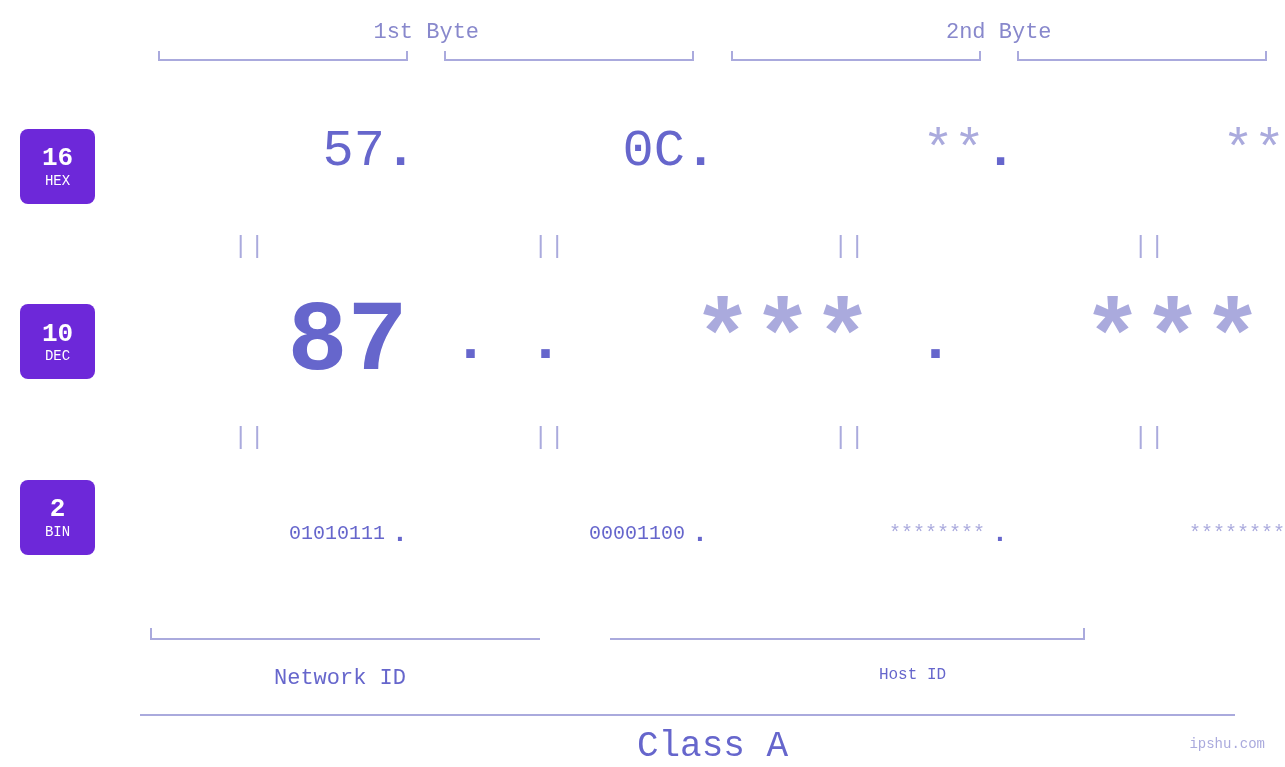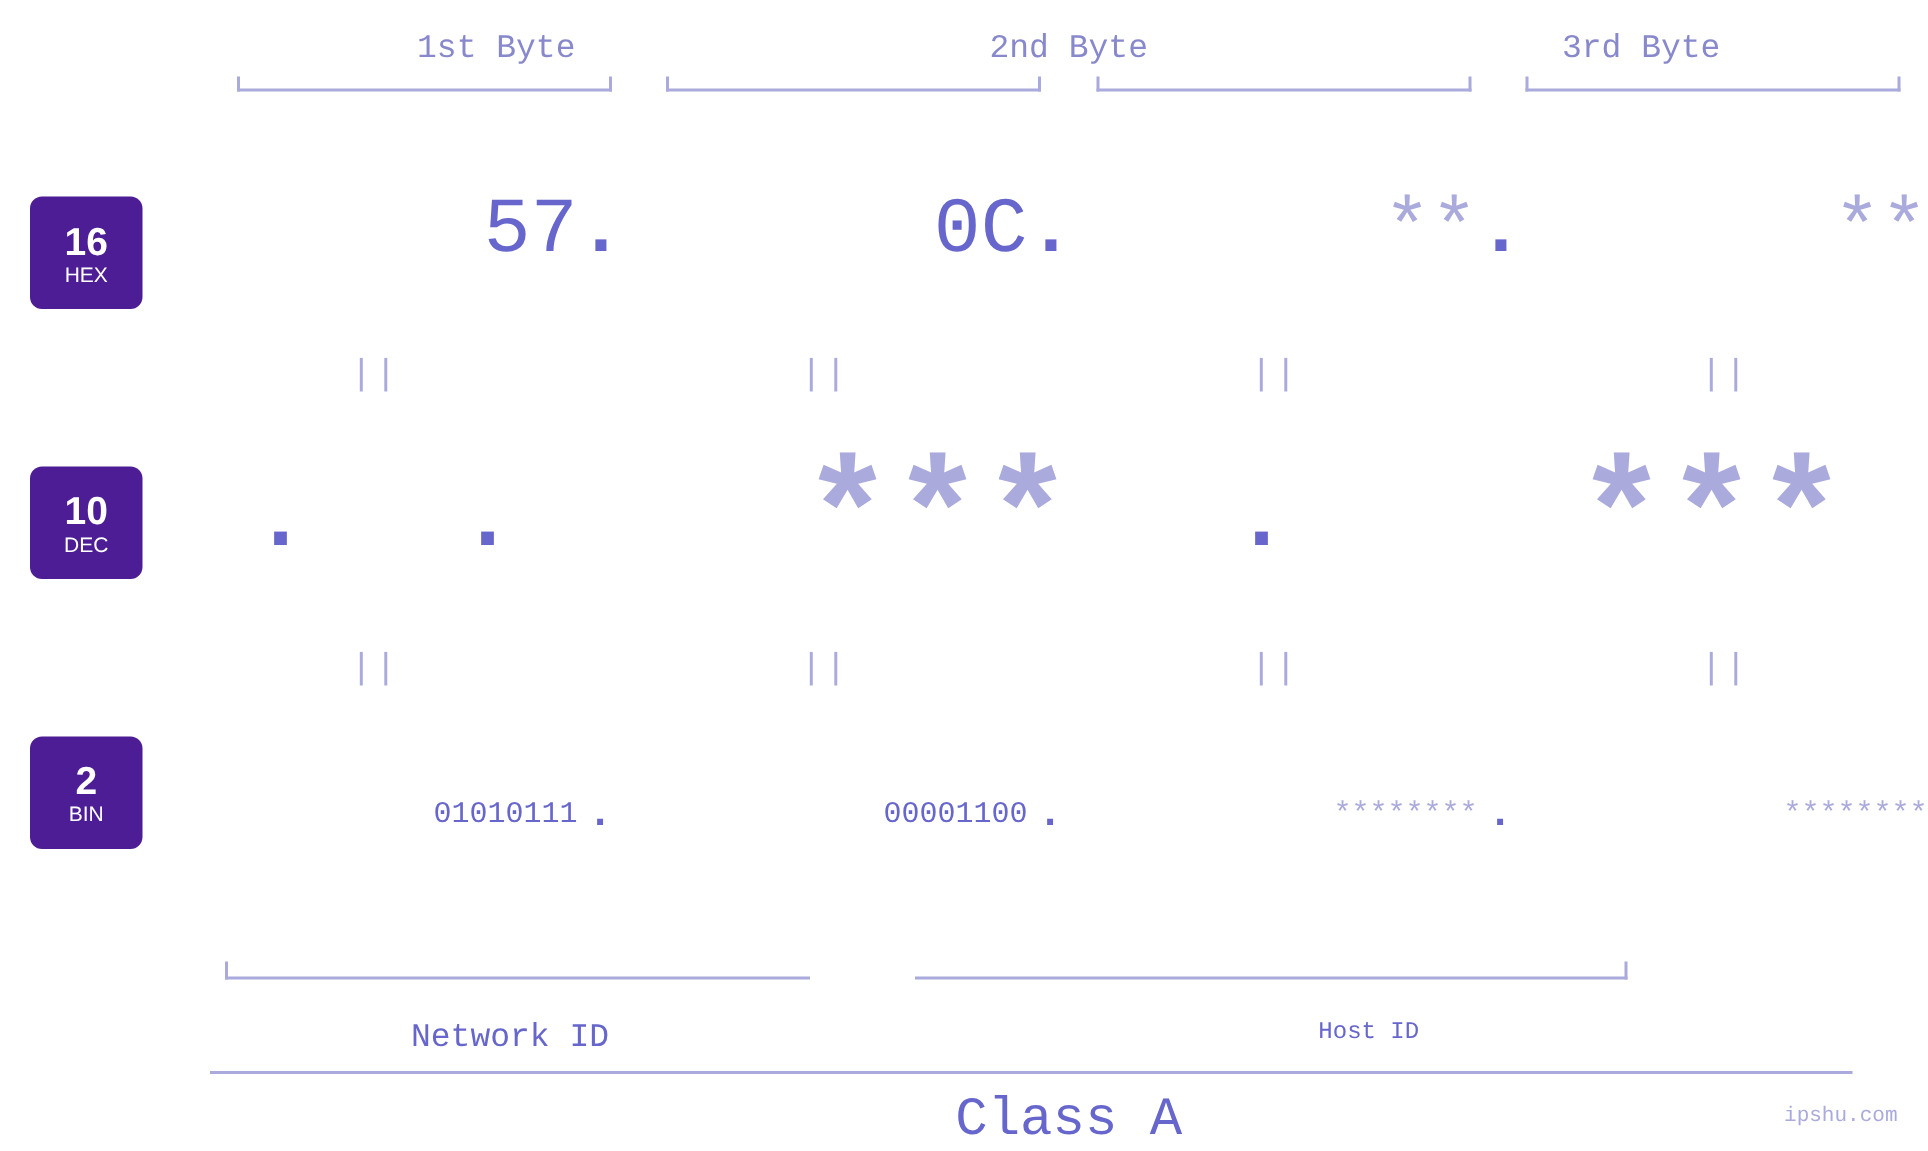--- a/index.html
+++ b/index.html
@@ -96,30 +96,30 @@
     .badges-column {
       display: flex;
       flex-direction: column;
       justify-content: space-around;
       padding: 10px 20px;
       width: 140px;
       align-items: center;
     }
 
     .badge {
-      background: #4c1d95;
+      background: #6d28d9;
       color: white;
       width: 75px;
       height: 75px;
       border-radius: 8px;
       display: flex;
       flex-direction: column;
       align-items: center;
       justify-content: center;
-      font-family: Liberation Sans, sans-serif;
+      font-family: Liberation Mono, monospace;
     }
 
     .badge-number {
       font-size: 26px;
       font-weight: bold;
       line-height: 1.1;
     }
 
     .badge-label {
       font-size: 14px;
@@ -295,21 +295,21 @@
       color: #6666cc;
       font-size: 16px;
       font-family: 'Courier New', Courier, monospace;
     }
 
     
     .class-section {
       width: 100%;
       position: relative;
       padding-left: 140px;
-      margin-top: 5px;
+      margin-top: 18px;
     }
 
     .class-line {
       height: 2px;
       background: #aaaadd;
       margin-right: 50px;
     }
 
     .class-row {
       display: flex;
@@ -337,21 +337,20 @@
     }
   </style>
 </head>
 <body>
 
 <div class="main-container">
 
   <div class="header-row">
     <div class="byte-header">1st Byte</div>
     <div class="byte-header">2nd Byte</div>
-    <div class="byte-header">3rd Byte</div>
   </div>
 
   <div class="bracket-row">
     <div class="bracket">
         <div class="bracket-end"></div>
       </div>
     <div class="bracket">
         <div class="bracket-end"></div>
       </div>
     <div class="bracket">
@@ -403,20 +402,23 @@
         <div class="equals-cell">||</div>
         <div style="width:30px"></div>
         <div class="equals-cell">||</div>
         <div style="width:30px"></div>
         <div class="equals-cell">||</div>
         <div style="width:30px"></div>
         <div class="equals-cell">||</div>
       </div>
 
       <div class="value-row">
+        <div class="cell">
+          <span class="value-text dec-value">87</span>
+        </div>
         <div class="dot dot-dec">.</div>
         <div class="dot dot-dec">.</div>
         <div class="cell">
           <span class="value-text dec-value masked" style="color: rgb(170, 170, 221);">***</span>
         </div>
         <div class="dot dot-dec">.</div>
         <div class="cell">
           <span class="value-text dec-value masked" style="color: rgb(170, 170, 221);">***</span>
         </div>
       </div>

